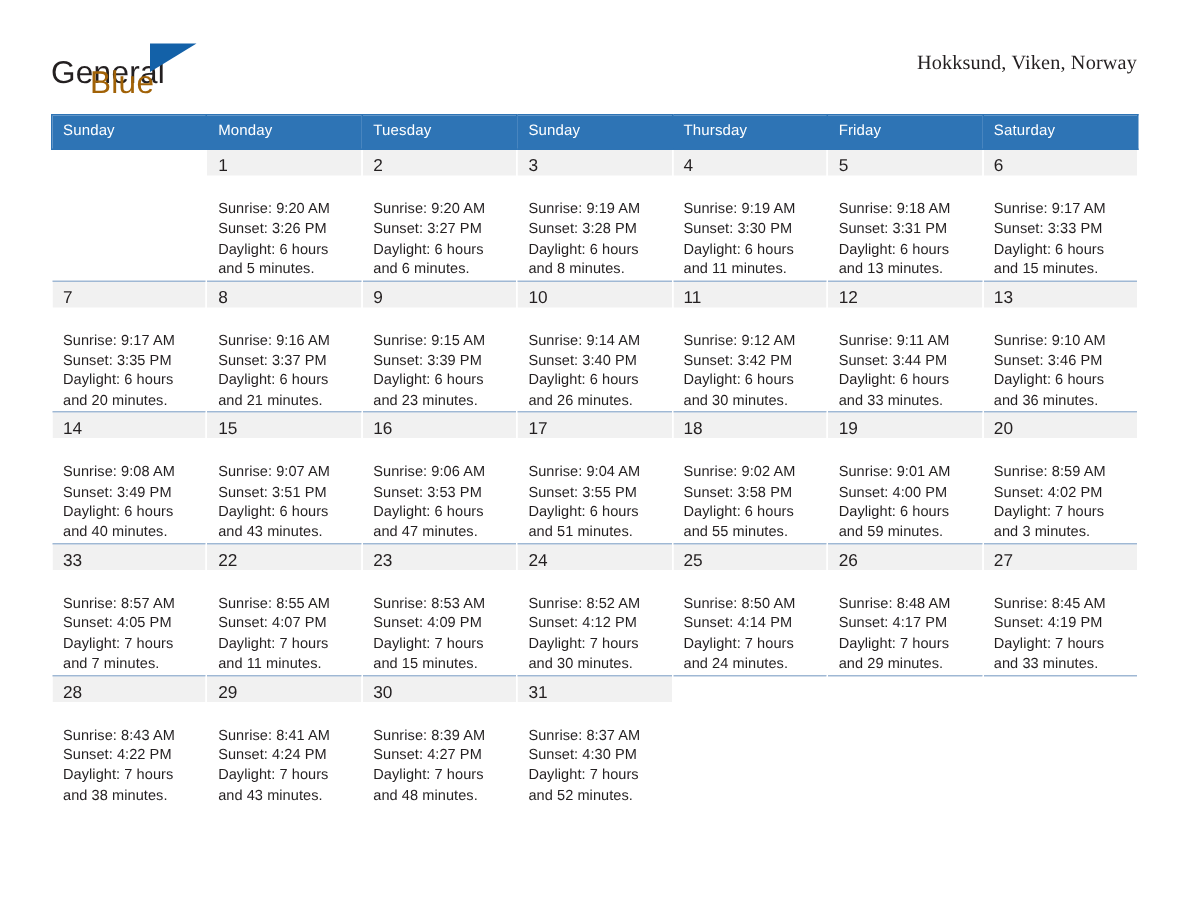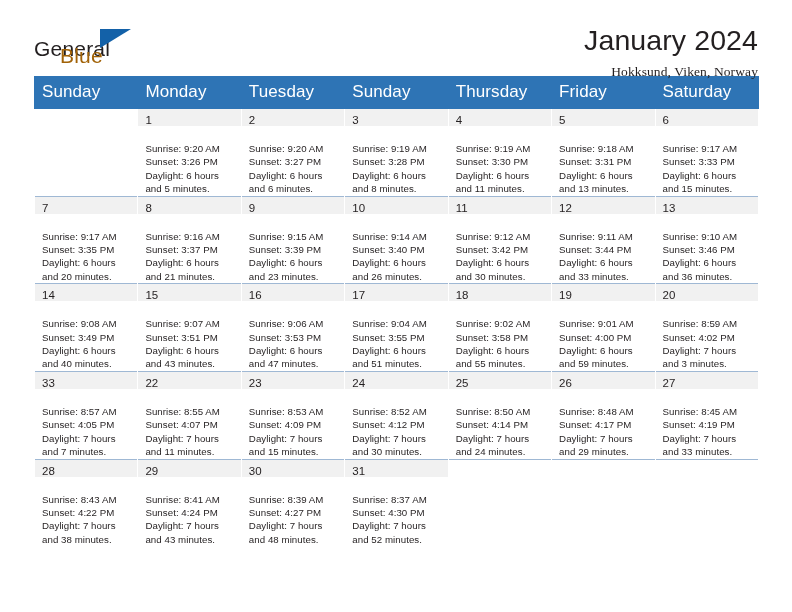--- a/index.html
+++ b/index.html
@@ -88,21 +88,21 @@
     margin-top: 4px;
     border-collapse: collapse;
     table-layout: fixed;
     width: 724px;
   }
   .calendar col { width: 103.43px; }
 
   .calendar thead th {
     background: #2e74b5;
     color: #ffffff;
-    font-size: 17px;
+    font-size: 10px;
     font-weight: normal;
     text-align: left;
     padding: 5px 0 6px 7px;
     letter-spacing: 0.1px;
     border: 1px solid #2e74b5;
   }
 
   .calendar tbody td {
     vertical-align: top;
     height: 84px;
@@ -150,21 +150,20 @@
 
   <div class="masthead">
 
     <div class="logo">
       <span class="logo-general">General</span>
       <span class="logo-flag"></span>
       <span class="logo-blue">Blue</span>
     </div>
 
     <div class="title-block">
-      <div class="cal-title">January 2024</div>
       <div class="cal-subtitle">Hokksund, Viken, Norway</div>
     </div>
 
   </div>
 
   <table class="calendar">
     <colgroup>
       <col>
         <col>
         <col>

